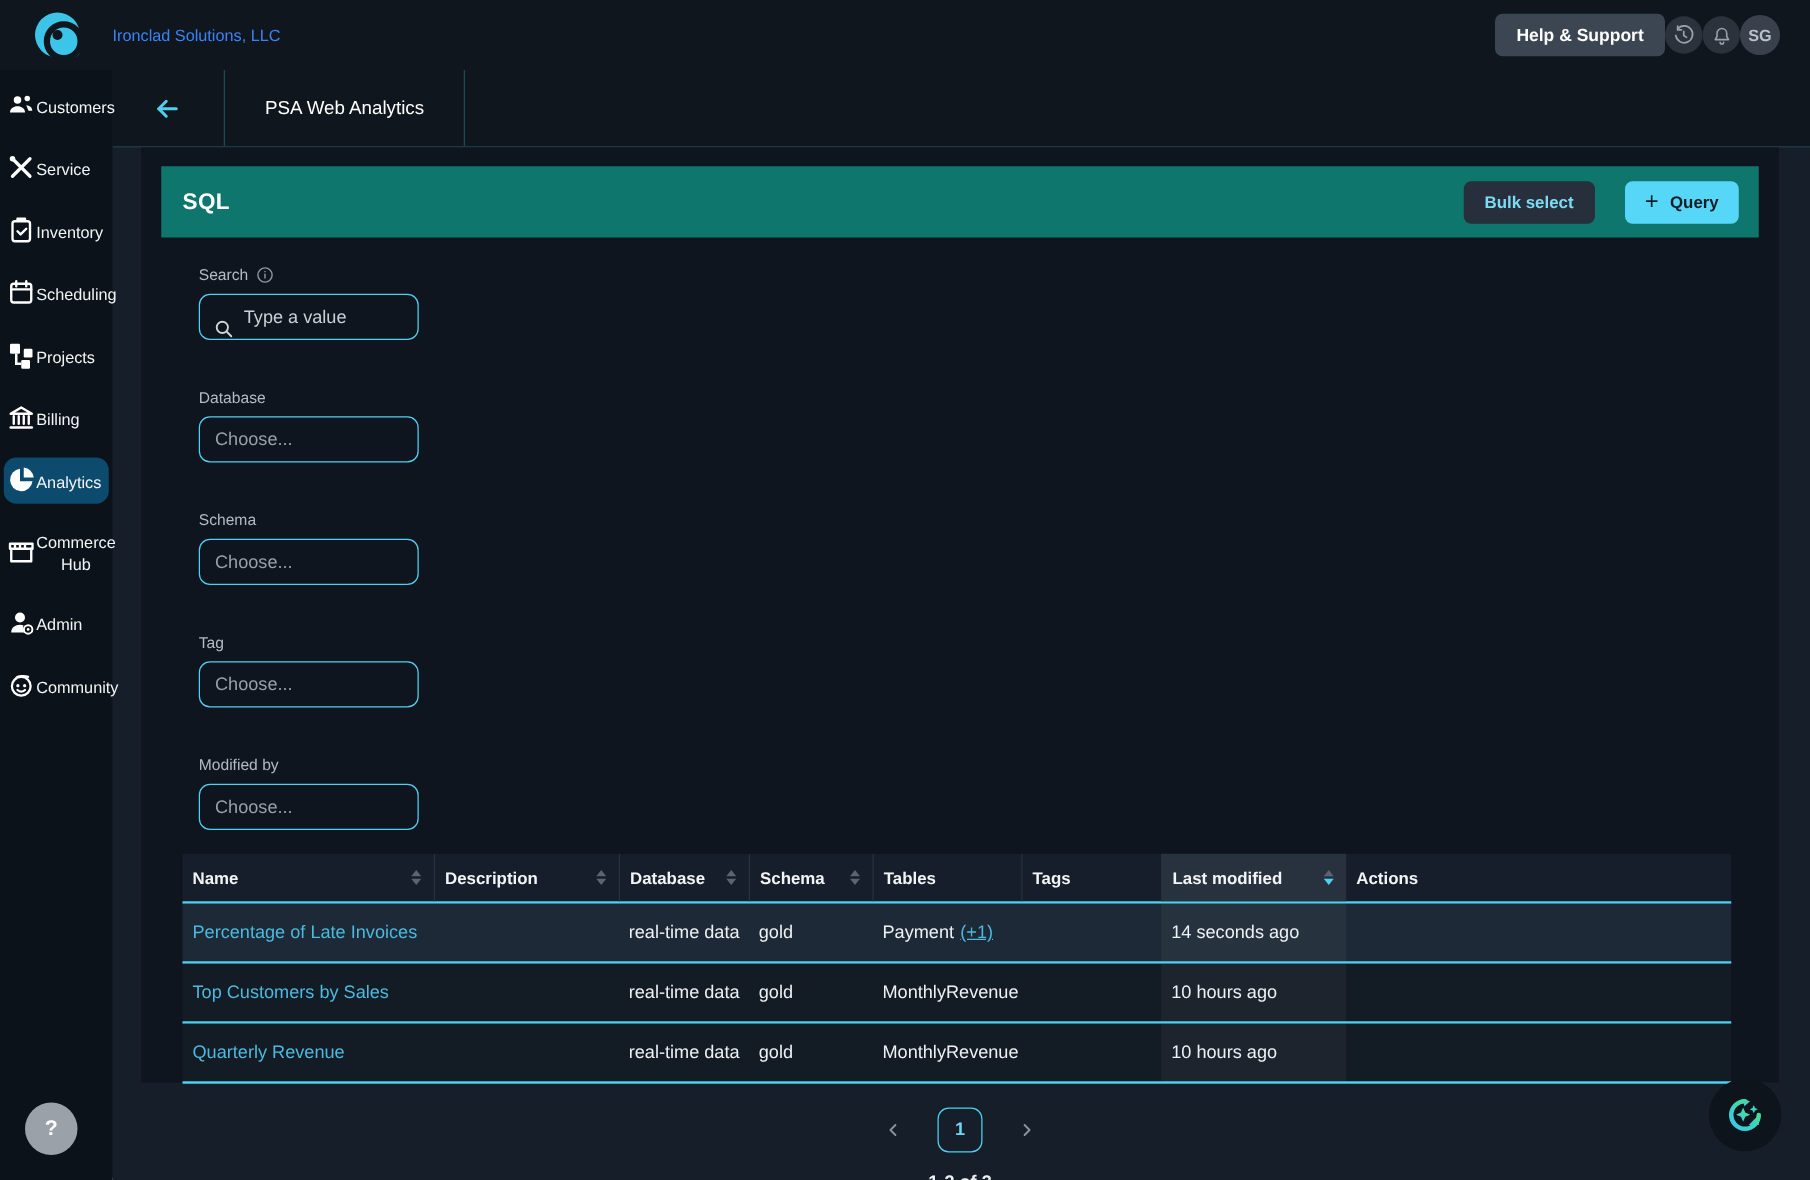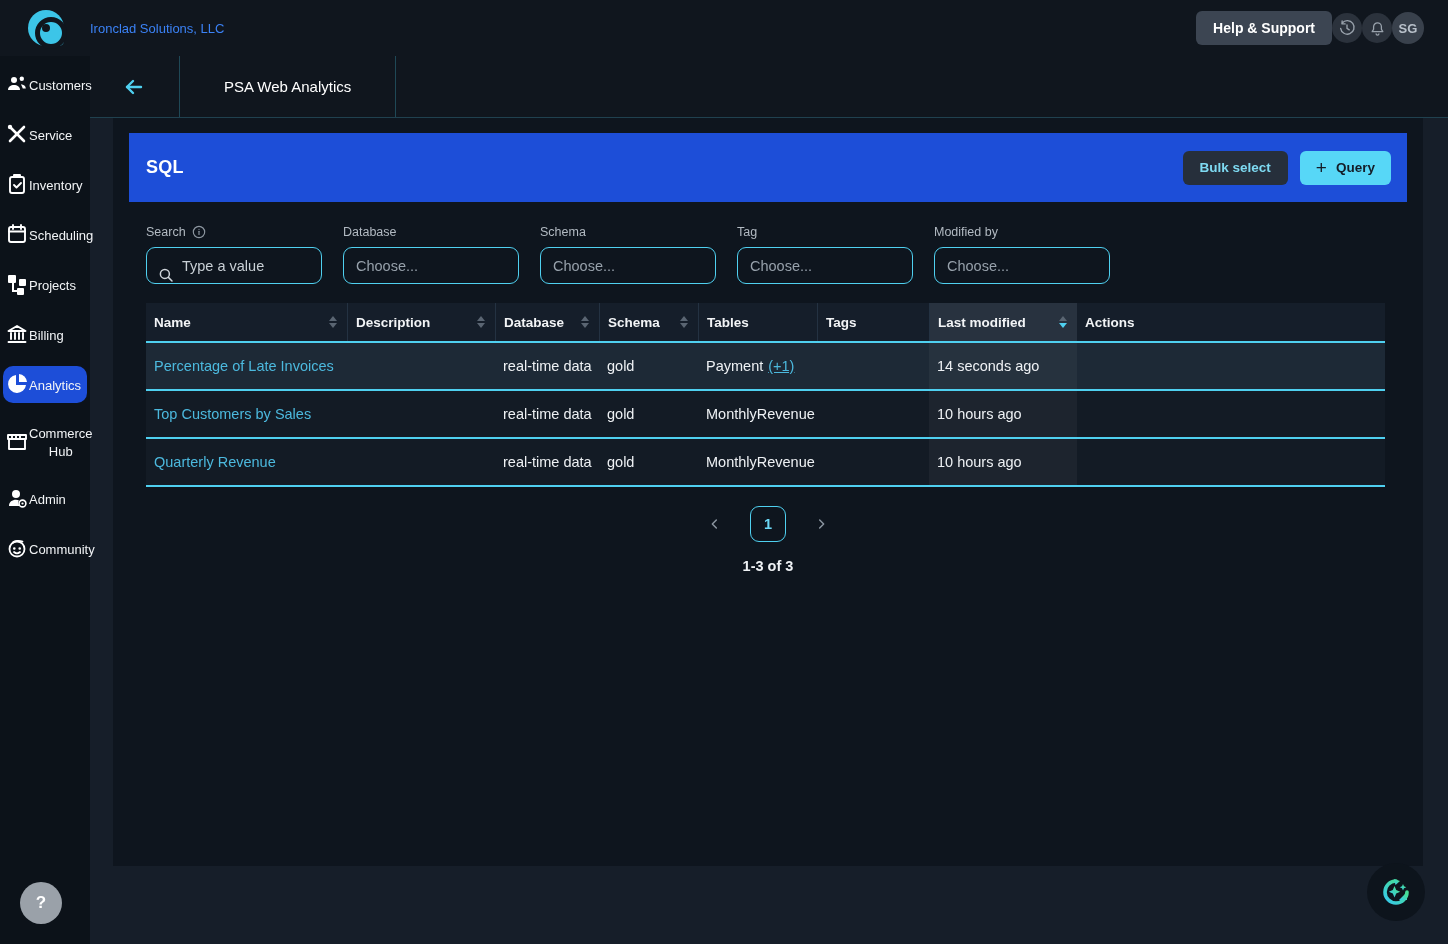--- a/index.html
+++ b/index.html
@@ -34,47 +34,47 @@
   
   .sidebar {
     position: absolute; top: 56px; left: 0; bottom: 0; width: 90px;
     background: #0c1219; display: flex; flex-direction: column; align-items: center;
     padding-top: 10px; z-index: 4;
   }
   .nav-item { width: 84px; display: flex; flex-direction: row; align-items: center;
     padding: 6px 2px 7px; margin-bottom: 13px; border-radius: 10px; cursor: pointer; }
   .nav-item .nicon { height: 24px; display: flex; align-items: center; justify-content: center; }
   .nav-item .nlabel { font-size: 13px; color: #f2f4f6; text-align: center; line-height: 1.35; margin-top: 3px; }
-  .nav-item.active { background: #1d4ed8; }
+  .nav-item.active { background: #0c4a6e; }
   .help-fab { position: absolute; left: 20px; bottom: 20px; width: 42px; height: 42px;
     border-radius: 50%; background: #9aa1a9; color: #ffffff; font-weight: bold; font-size: 17px;
     border: none; cursor: pointer; z-index: 9; font-family: inherit; }
   
   .main-region { position: absolute; left: 90px; top: 56px; right: 0; bottom: 0; background: #161e29; }
   .tabbar { height: 62px; background: #10161e; display: flex; align-items: stretch;
     border-bottom: 1px solid #20414f; }
   .back-btn { width: 24px; margin-left: 32px; background: none; border: none; cursor: pointer;
     display: flex; align-items: center; justify-content: center; }
-  .tab { margin-left: 33px; padding: 0 44px; display: flex; align-items: center;
+  .tab { margin-left: 33px; padding: 0 32px; display: flex; align-items: center;
     border-left: 1px solid #1f4856; border-right: 1px solid #1f4856;
     color: #ffffff; font-size: 15px; cursor: pointer; }
   
   .panel { position: absolute; left: 23px; right: 25px; top: 62px; bottom: 78px; background: #0e151e; }
-  .sql-bar { margin: 15px 16px 0 16px; height: 69px; background: #1d4ed8; display: flex;
+  .sql-bar { margin: 15px 16px 0 16px; height: 57px; background: #0f766e; display: flex;
     align-items: center; padding: 0 16px 0 17px; }
   .sql-title { font-size: 18px; font-weight: bold; color: #ffffff; letter-spacing: .3px; }
-  .sql-actions { margin-left: auto; display: flex; gap: 12px; }
+  .sql-actions { margin-left: auto; display: flex; gap: 24px; }
   .bulk-select-btn { background: #262f3b; color: #7edaf2; font-size: 13.5px; font-weight: bold;
     border: none; border-radius: 6px; height: 34px; padding: 0 17px; cursor: pointer; font-family: inherit; }
   .query-btn { background: #57d7f7; color: #141d28; font-size: 13.5px; font-weight: bold;
     border: none; border-radius: 6px; height: 34px; padding: 0 16px; cursor: pointer;
     display: flex; align-items: center; gap: 9px; font-family: inherit; }
   .query-btn .plus { font-size: 19px; font-weight: normal; line-height: 1; }
   
-  .filters { display: flex; margin: 23px 0 0 33px; gap: 21px; }
+  .filters { display: flex; margin: 23px 0 0 46px; gap: 39px; flex-direction: column; }
   .filter-group { width: 176px; }
   .filter-label { display: flex; align-items: center; gap: 6px; color: #b2bac2;
     font-size: 12.5px; margin-bottom: 8px; }
   .filter-input-wrap { position: relative; }
   .filter-input { width: 100%; height: 37px; background: transparent; border: 1px solid #4fd0f0;
     border-radius: 9px; color: #e8ecef; font-size: 14.5px; padding: 0 12px; font-family: inherit; outline: none; }
   .filter-input.with-icon { padding-left: 35px; }
   .filter-input::placeholder { color: #97a1ab; opacity: 1; }
   .filter-input.search-field::placeholder { color: #c9d0d6; }
   .search-glyph { position: absolute; left: 11px; top: 9px; }

